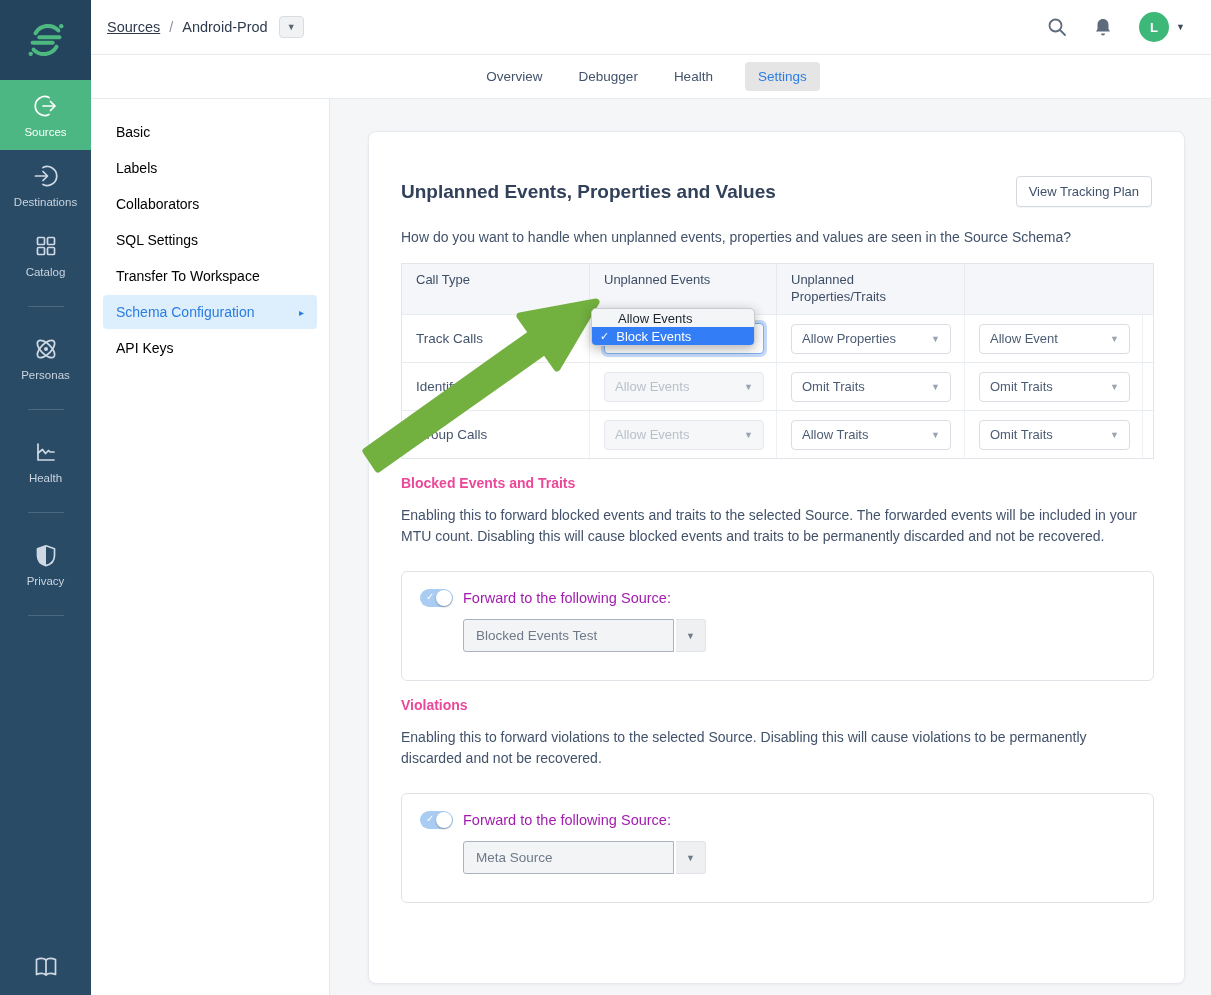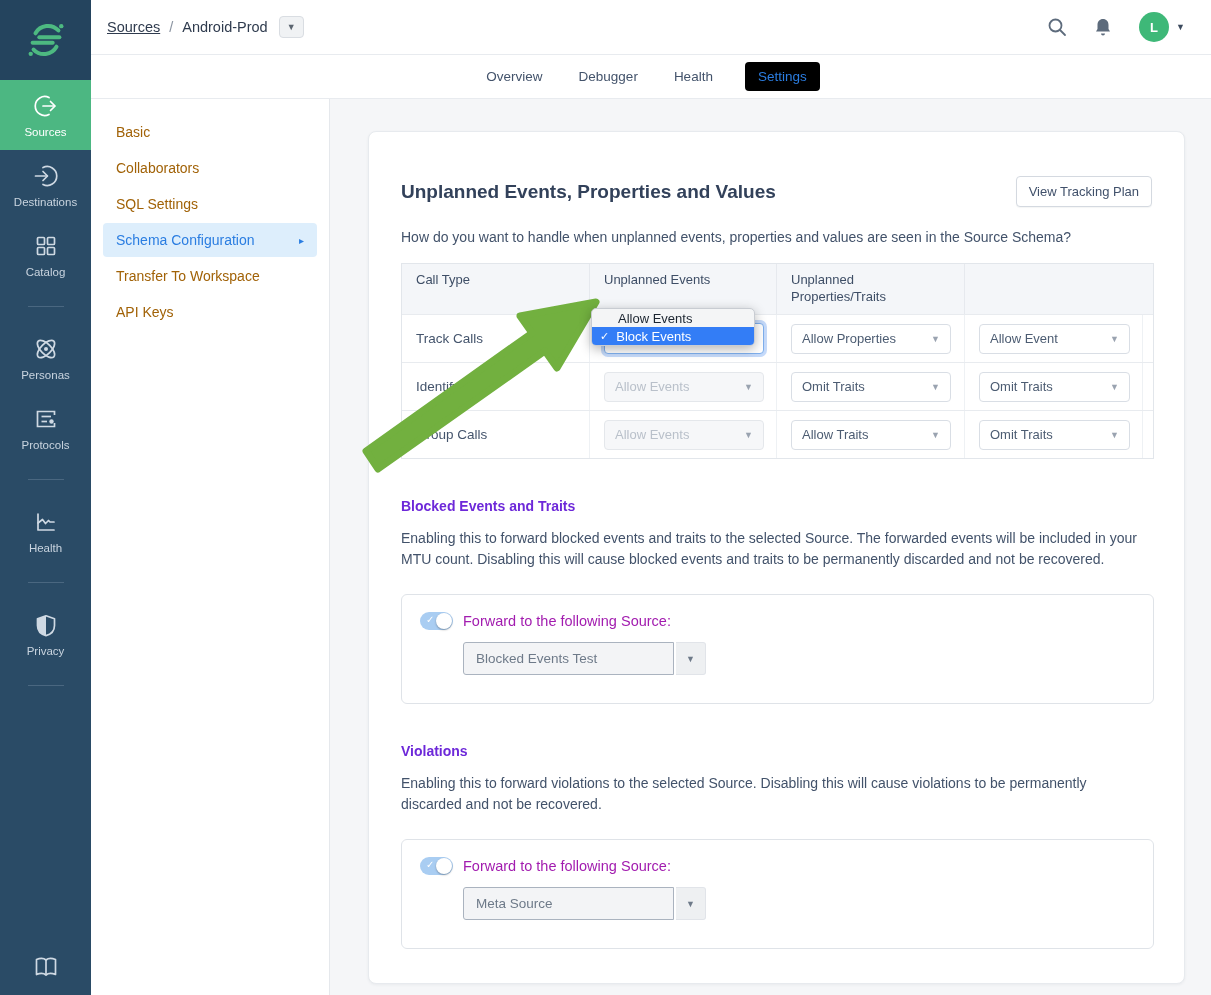--- a/index.html
+++ b/index.html
@@ -31,25 +31,25 @@
   .crumb-dd { width:25px; height:22px; background:#f0f2f4; border:1px solid #d9dde2; border-radius:4px; display:flex; align-items:center; justify-content:center; font-size:9px; color:#5b6570; margin-left:2px; cursor:pointer; }
   .topbar-right { margin-left:auto; display:flex; align-items:center; gap:26px; }
   .icon-btn { background:none; border:none; padding:0; cursor:pointer; display:flex; align-items:center; }
   .avatar-wrap { display:flex; align-items:center; gap:7px; cursor:pointer; }
   .avatar { width:30px; height:30px; border-radius:50%; background:#3eb878; color:#fff; font-size:13px; font-weight:700; display:flex; align-items:center; justify-content:center; }
   .caret-sm { font-size:9px; color:#3c4a5e; }
 
   
   .tabsbar { position:absolute; left:91px; top:55px; right:0; height:44px; background:#fff; border-bottom:1px solid #e8ebef; display:flex; align-items:center; justify-content:center; gap:28px; font-size:13.5px; color:#43536b; z-index:4; }
   .tab { padding:7px 4px; cursor:pointer; }
-  .tab.active { background:#000000; color:#2b7de1; padding:7px 13px; border-radius:4px; }
+  .tab.active { background:#e5e5e5; color:#2b7de1; padding:7px 13px; border-radius:4px; }
 
   
   .subnav { position:absolute; left:91px; top:99px; width:239px; bottom:0; background:#fff; border-right:1px solid #e5e8ec; padding-top:16px; z-index:3; }
-  .subnav-item { margin:0 12px 2px; padding:9px 13px; font-size:14px; color:#a16207; border-radius:4px; cursor:pointer; display:flex; align-items:center; justify-content:space-between; }
+  .subnav-item { margin:0 12px 2px; padding:9px 13px; font-size:14px; color:#000000; border-radius:4px; cursor:pointer; display:flex; align-items:center; justify-content:space-between; }
   .subnav-item.selected { background:#ddeefc; color:#2a7de1; }
   .subnav-item .arrow { font-size:10px; color:#2a7de1; display:none; }
   .subnav-item.selected .arrow { display:inline; }
 
   
   .main { position:absolute; left:330px; top:99px; right:0; bottom:0; background:#f5f6f8; }
   .card { position:absolute; left:38px; top:32px; width:817px; height:853px; background:#fff; border:1px solid #e7eaee; border-radius:8px; box-shadow:0 1px 3px rgba(40,50,60,.06); padding:36px 32px 0; overflow:hidden; }
   .card-head { display:flex; align-items:center; justify-content:space-between; }
   .card-title { font-size:19px; font-weight:700; color:#32415a; }
   .btn-secondary { background:#fff; border:1px solid #d4d9e0; border-radius:4px; padding:7px 12px; font-size:13px; color:#41516b; font-family:inherit; cursor:pointer; box-shadow:0 1px 1px rgba(40,50,60,.05); }
@@ -71,21 +71,21 @@
   .tsel.focused { width:168px; height:31px; border:1px solid #7fb0ee; box-shadow:0 0 0 3px rgba(90,150,240,.35); color:#4c5c72; }
 
   
   .popup { position:absolute; left:1px; top:-7px; width:164px; z-index:40; background:#f4f5f6; border:1px solid #c8ccd2; border-radius:5px; box-shadow:0 3px 12px rgba(0,0,0,.3); overflow:hidden; font-size:13px; }
   .popup .opt { height:18px; display:flex; align-items:center; padding-left:26px; color:#1c2530; cursor:pointer; }
   .popup .opt.selected { background:#337df6; color:#fff; padding-left:8px; gap:7px; }
   .popup .opt .chk { font-size:11px; color:#fff; }
 
   
   .fw-heading { margin-top:28px; font-size:18px; font-weight:700; color:#32415a; }
-  .fw-sub { margin-top:39px; font-size:14px; font-weight:700; color:#6d28d9; }
+  .fw-sub { margin-top:16px; font-size:14px; font-weight:700; color:#ec4899; }
   .fw-desc { margin-top:10px; font-size:14px; color:#42526a; line-height:1.5; width:740px; }
   .fcard { margin-top:24px; width:753px; border:1px solid #dfe3e8; border-radius:6px; padding:17px 18px 28px; }
   .toggle-row { display:flex; align-items:center; }
   .toggle { position:relative; width:33px; height:18px; border-radius:9px; background:#a9cdf2; cursor:pointer; flex:none; }
   .toggle .chk { position:absolute; left:6px; top:2px; font-size:10px; color:#fff; font-weight:700; }
   .toggle .knob { position:absolute; right:1px; top:1px; width:16px; height:16px; border-radius:50%; background:#fff; box-shadow:0 1px 2px rgba(0,0,0,.3); }
   .toggle-label { margin-left:10px; font-size:14.5px; color:#a21caf; }
   .fsel { margin:12px 0 0 43px; display:flex; }
   .fsel .box { width:211px; height:33px; border:1px solid #aab3bf; border-radius:3px 0 0 3px; background:#f3f4f6; color:#6e7a89; font-size:13.5px; display:flex; align-items:center; padding:0 12px; cursor:pointer; }
   .fsel .cbtn { width:30px; height:33px; background:#eef0f2; border:1px solid #e1e4e9; border-left:none; border-radius:0 3px 3px 0; display:flex; align-items:center; justify-content:center; font-size:9px; color:#6e7a89; margin-left:2px; cursor:pointer; }
@@ -156,33 +156,20 @@
             <g class="lnav-icon-stroke">
               <ellipse cx="13" cy="13" rx="11" ry="5.2" transform="rotate(45 13 13)"></ellipse>
               <ellipse cx="13" cy="13" rx="11" ry="5.2" transform="rotate(-45 13 13)"></ellipse>
             </g>
             <circle cx="13" cy="13" r="2" fill="#cfd9e3"></circle>
           </svg>
       </span>
       <span class="lbl">Personas</span>
     </div>
 
-    <div class="lnav-item">
-      <span class="ic">
-        <svg width="24" height="24" viewBox="0 0 24 24">
-            <g class="lnav-icon-stroke">
-              <path d="M20.5 8 V4.5 H3.5 V19.5 H20.5 V16"></path>
-              <line x1="7.5" y1="9.5" x2="17" y2="9.5"></line>
-              <line x1="7.5" y1="14.5" x2="13" y2="14.5"></line>
-            </g>
-            <circle cx="17.5" cy="14.5" r="2.2" fill="#cfd9e3"></circle>
-          </svg>
-      </span>
-      <span class="lbl">Protocols</span>
-    </div>
 
     <div class="lnav-divider"></div>
 
     <div class="lnav-item">
       <span class="ic">
         <svg width="24" height="24" viewBox="0 0 24 24">
             <g class="lnav-icon-stroke" stroke-linecap="round" stroke-linejoin="round">
               <path d="M4 4 V20 H20"></path>
               <path d="M4 13 L8.5 9.5 L11.5 13.5 L14.5 10.5 L16 12 H20"></path>
             </g>
@@ -247,32 +234,35 @@
     <span class="tab">Debugger</span>
     <span class="tab">Health</span>
     <span class="tab active">Settings</span>
   </div>
 
   <nav class="subnav">
     <div class="subnav-item">
         <span>Basic</span>
       </div>
     <div class="subnav-item">
+        <span>Labels</span>
+      </div>
+    <div class="subnav-item">
         <span>Collaborators</span>
       </div>
     <div class="subnav-item">
         <span>SQL Settings</span>
+      </div>
+    <div class="subnav-item">
+        <span>Transfer To Workspace</span>
       </div>
     <div class="subnav-item selected">
       <span>Schema Configuration</span>
       <span class="arrow">▸</span>
     </div>
-    <div class="subnav-item">
-        <span>Transfer To Workspace</span>
-      </div>
     <div class="subnav-item">
         <span>API Keys</span>
       </div>
   </nav>
 
   <main class="main">
     <section class="card">
 
       <div class="card-head">
         <h1 class="card-title">Unplanned Events, Properties and Values</h1>

